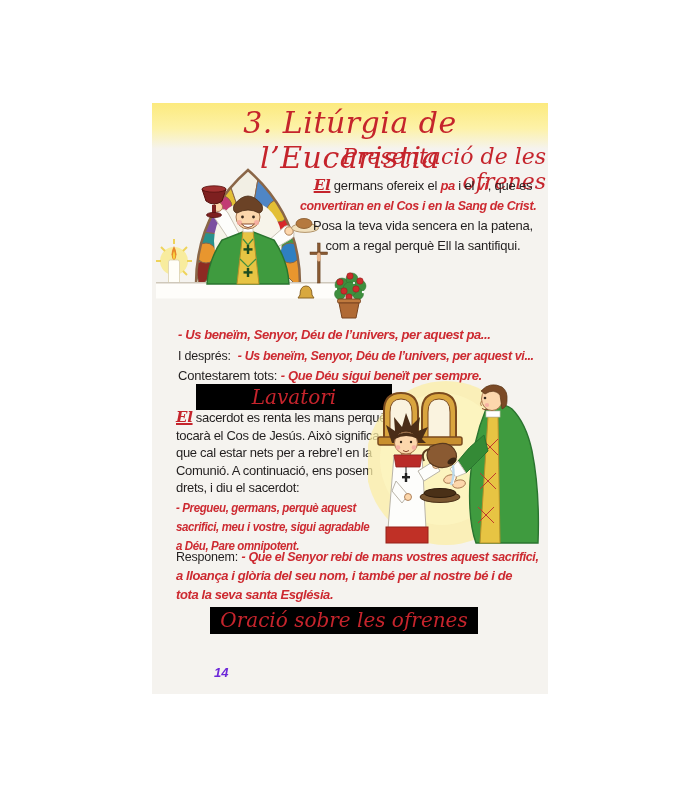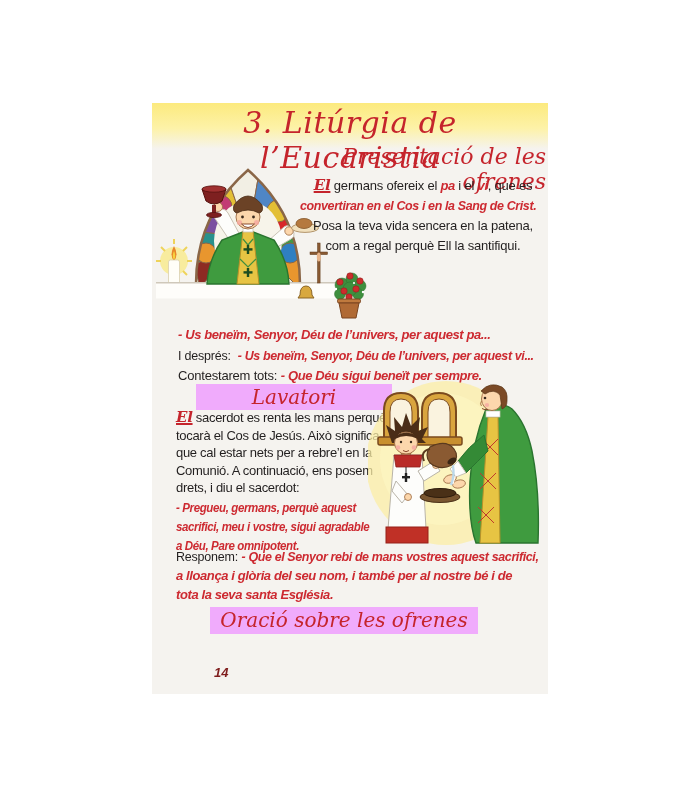--- a/index.html
+++ b/index.html
@@ -16,31 +16,31 @@
   .flowers { position:absolute; left:178px; top:162px; width:38px; height:58px; }
   .tline { white-space:nowrap; }
   .blk { color:#221f1f; }
   .intro { position:absolute; left:148px; top:72px; width:246px; text-align:center;
            font-size:13px; line-height:20px; letter-spacing:-0.2px; color:#221f1f; }
   .rq { color:#cd2a31; font-style:italic; font-weight:bold; letter-spacing:-0.4px; }
   .lbl { color:#221f1f; font-style:normal; font-weight:normal; letter-spacing:-0.2px; }
   .durant { position:absolute; left:218px; top:164px; width:176px; font-size:13.5px;
             line-height:19px; color:#221f1f; letter-spacing:-0.2px; }
   .quotes { position:absolute; left:26px; top:222px; width:368px; font-size:13px; line-height:20.5px; color:#221f1f; }
-  .hbox { position:absolute; background:#f0abfc; text-align:center; }
+  .hbox { position:absolute; background:#000000; text-align:center; }
   .lav-box { left:44px; top:281px; width:196px; height:26px; font-size:20px; line-height:26px; }
   .ora-box { left:56px; top:502px; width:268px; height:27px; font-size:20px; line-height:27px; }
   .lavbody { position:absolute; left:24px; top:306px; width:224px; font-size:13px;
              line-height:17.6px; letter-spacing:-0.3px; color:#221f1f; }
   .lavquote { position:absolute; left:24px; top:396px; font-size:12px; line-height:19px; }
   .responem { position:absolute; left:24px; top:444px; width:370px; font-size:13px; line-height:19.2px; color:#221f1f; }
   .final { position:absolute; left:24px; top:533px; width:370px; font-size:13px;
            line-height:20.5px; color:#221f1f; letter-spacing:-0.2px; }
   .pagenum { position:absolute; left:62px; top:562px; font-size:13px; font-weight:bold;
-             font-style:italic; color:#7f1d1d;text-align:center; }
+             font-style:italic; color:#6d28d9;text-align:center; }
   .dc { color:#c5242c; font-family:"DejaVu Serif",serif; font-style:italic; font-weight:bold;
         font-size:15px; text-decoration:underline; text-decoration-thickness:1.5px; }
   .cx96 { transform:scaleX(.96); transform-origin:0 50%; }
   .cx92 { transform:scaleX(.92); transform-origin:0 50%; }
   svg { display:block; width:100%; height:100%; }
 </style>
 </head>
 <body>
 
 <div class="page">

